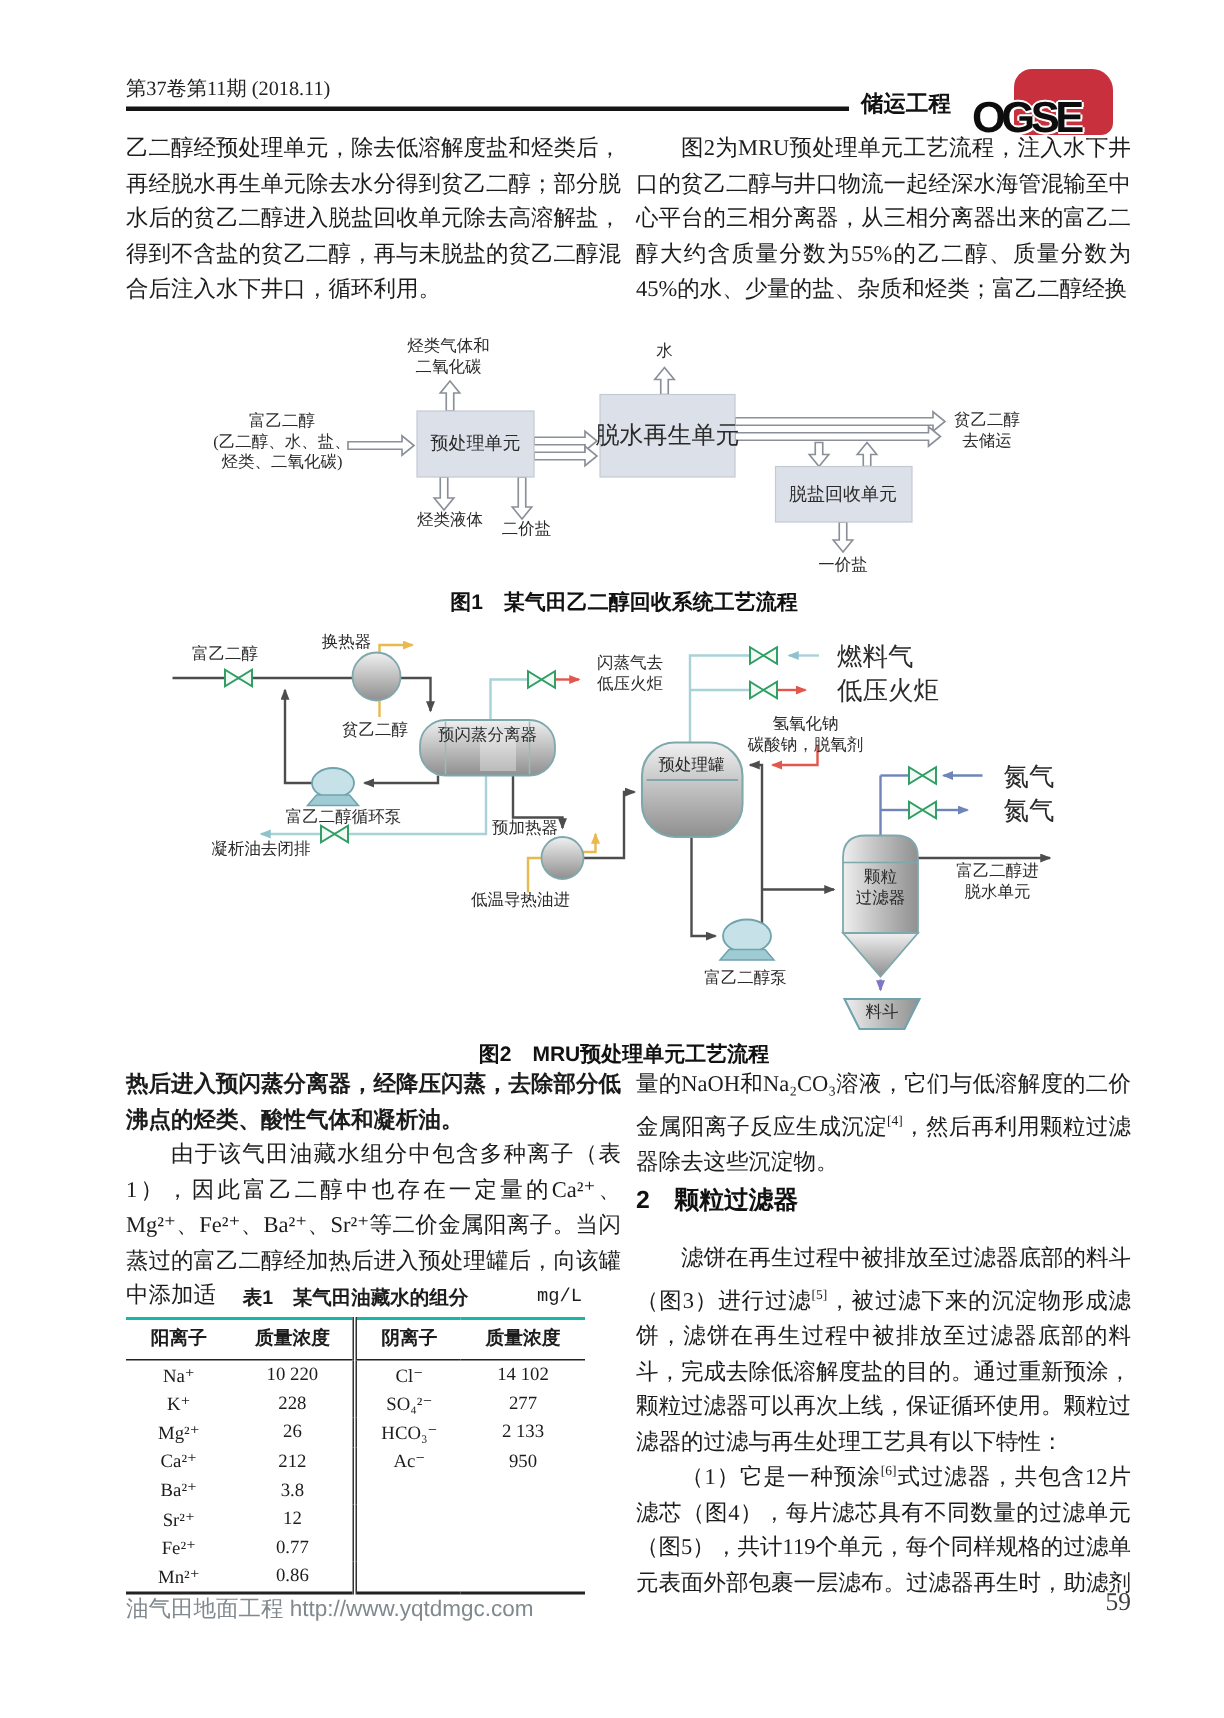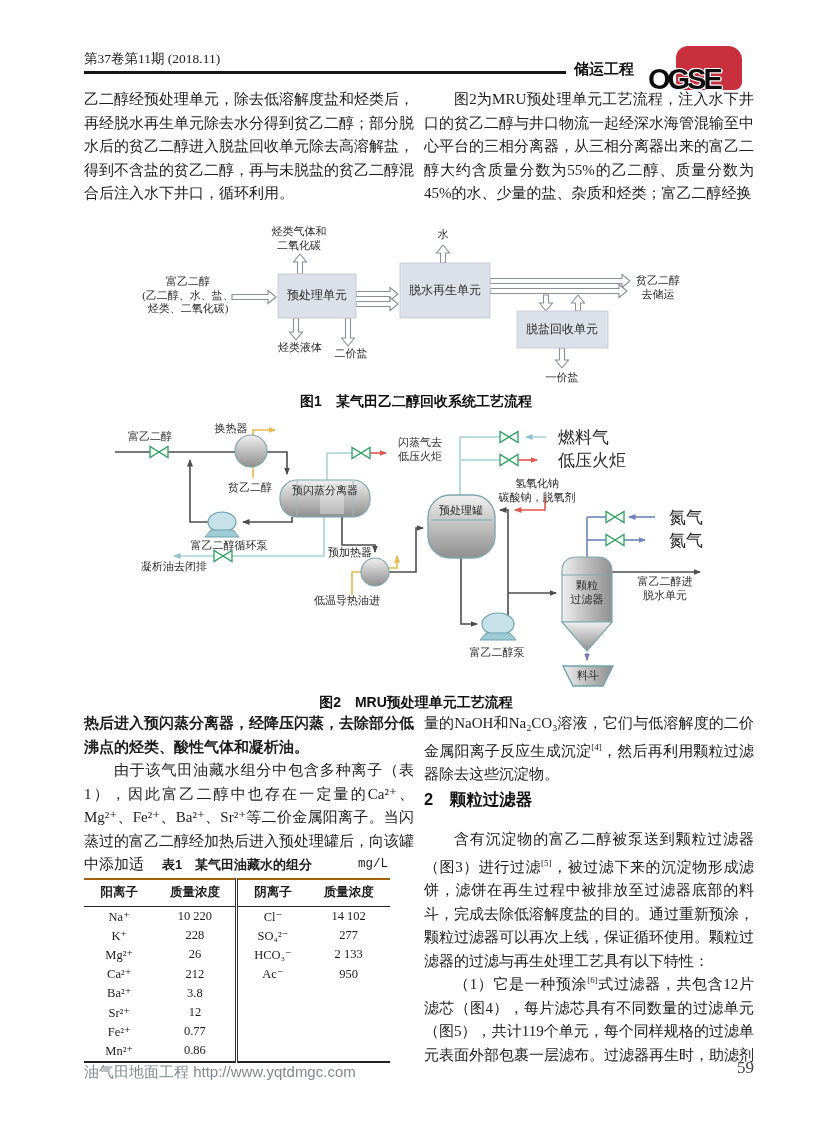--- a/index.html
+++ b/index.html
@@ -31,21 +31,21 @@
             font-size:17px;line-height:13.5px;color:#2a2a2a;margin-left:12px;}
   .fig-caption{position:absolute;left:84px;width:664px;text-align:center;font-size:14px;font-weight:bold;
                font-family:"Liberation Sans","DejaVu Sans",sans-serif;color:#111;}
   
   .tbl-wrap{position:absolute;left:84px;top:856px;width:306px;}
   .tbl-title{position:relative;text-align:center;font-size:13px;font-weight:bold;
              font-family:"Liberation Sans","DejaVu Sans",sans-serif;height:20px;}
   .tbl-unit{position:absolute;right:2px;top:1px;font-weight:normal;
             font-family:Liberation Mono, monospace;font-size:12.5px;}
   table.ion{width:306px;border-collapse:collapse;margin-top:2px;
-            border-top:2px solid #a16207;border-bottom:2px solid #222;font-size:12.5px;}
+            border-top:2px solid #14b8a6;border-bottom:2px solid #222;font-size:12.5px;}
   table.ion th{font-family:"Liberation Sans","DejaVu Sans",sans-serif;font-weight:bold;
                border-bottom:1.2px solid #222;padding:4px 0 5px;text-align:center;}
   table.ion td{text-align:center;padding:1.6px 0;height:14px;}
   .dbl{border-left:3px double #333;}
   
   .ftr-journal{position:absolute;left:84px;top:1063px;font-size:15px;color:#80898d;
                font-family:"Liberation Sans","DejaVu Sans",sans-serif;}
   .ftr-page{position:absolute;right:62px;top:1058px;font-size:17px;color:#3f3f3f;}
 </style>
 </head>
@@ -86,21 +86,21 @@
         <rect x="427" y="89" width="91" height="37"></rect>
       </g>
     </svg>
     <div class="flabel" style="left:98px;top:53px;">富乙二醇
 (乙二醇、水、盐、
 烃类、二氧化碳)</div>
     <div class="flabel" style="left:209px;top:3px;">烃类气体和
 二氧化碳</div>
     <div class="flabel" style="left:353px;top:6px;">水</div>
     <div class="flabel" style="left:227px;top:67px;font-size:12px;">预处理单元</div>
-    <div class="flabel" style="left:355px;top:62px;font-size:12px;">脱水再生单元</div>
+    <div class="flabel" style="left:355px;top:62px;font-size:16px;">脱水再生单元</div>
     <div class="flabel" style="left:472px;top:101px;font-size:12px;">脱盐回收单元</div>
     <div class="flabel" style="left:210px;top:119px;">烃类液体</div>
     <div class="flabel" style="left:261px;top:125px;">二价盐</div>
     <div class="flabel" style="left:568px;top:52px;">贫乙二醇
 去储运</div>
     <div class="flabel" style="left:472px;top:149px;">一价盐</div>
   </div>
   <div class="fig-caption" style="top:393px;">图1　某气田乙二醇回收系统工艺流程</div>
 
   <div class="fig" style="left:90px;top:420px;width:660px;height:270px;">
@@ -307,19 +307,19 @@
             <td></td>
           </tr>
     </tbody>
       </table>
   </div>
 
   <div class="col" style="left:424px;top:712px;"><span>量的NaOH和Na₂CO₃溶液，它们与低溶解度的二价金属阳离子反应生成沉淀</span><sup>[4]</sup><span>，然后再利用颗粒过滤器除去这些沉淀物。</span></div>
 
   <div class="sec-heading">2　颗粒过滤器</div>
 
-  <div class="col indent" style="left:424px;top:828px;"><span>含有沉淀物的富乙二醇被泵送到颗粒过滤器（图3）进行过滤</span><sup>[5]</sup><span>，被过滤下来的沉淀物形成滤饼，滤饼在再生过程中被排放至过滤器底部的料斗，完成去除低溶解度盐的目的。通过重新预涂，颗粒过滤器可以再次上线，保证循环使用。颗粒过滤器的过滤与再生处理工艺具有以下特性：</span></div>
+  <div class="col indent" style="left:424px;top:828px;"><span>滤饼在再生过程中被排放至过滤器底部的料斗（图3）进行过滤</span><sup>[5]</sup><span>，被过滤下来的沉淀物形成滤饼，滤饼在再生过程中被排放至过滤器底部的料斗，完成去除低溶解度盐的目的。通过重新预涂，颗粒过滤器可以再次上线，保证循环使用。颗粒过滤器的过滤与再生处理工艺具有以下特性：</span></div>
 
   <div class="col indent" style="left:424px;top:969px;"><span>（1）它是一种预涂</span><sup>[6]</sup><span>式过滤器，共包含12片滤芯（图4），每片滤芯具有不同数量的过滤单元（图5），共计119个单元，每个同样规格的过滤单元表面外部包裹一层滤布。过滤器再生时，助滤剂</span></div>
 
   <div class="ftr-journal">油气田地面工程 http://www.yqtdmgc.com</div>
   <div class="ftr-page">59</div>
 </div>
 
 </body></html>

